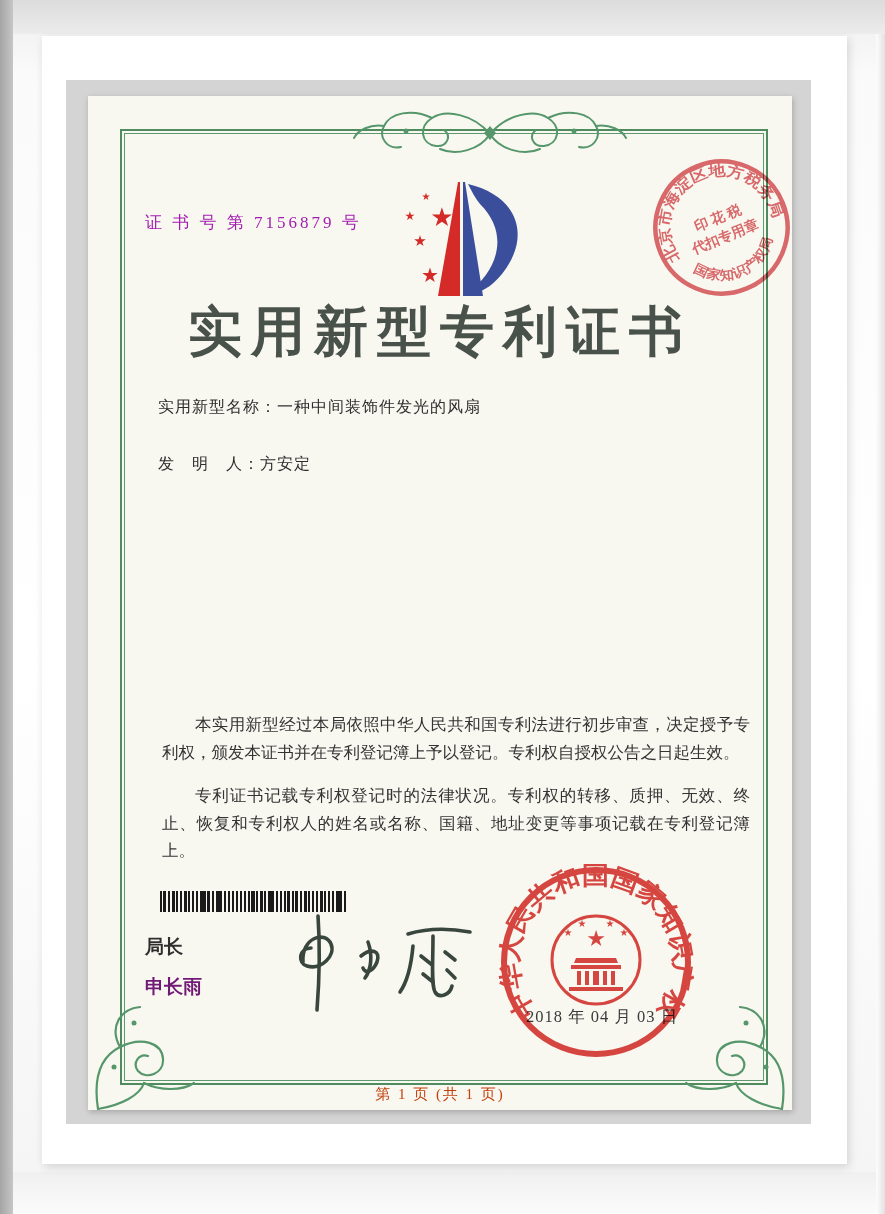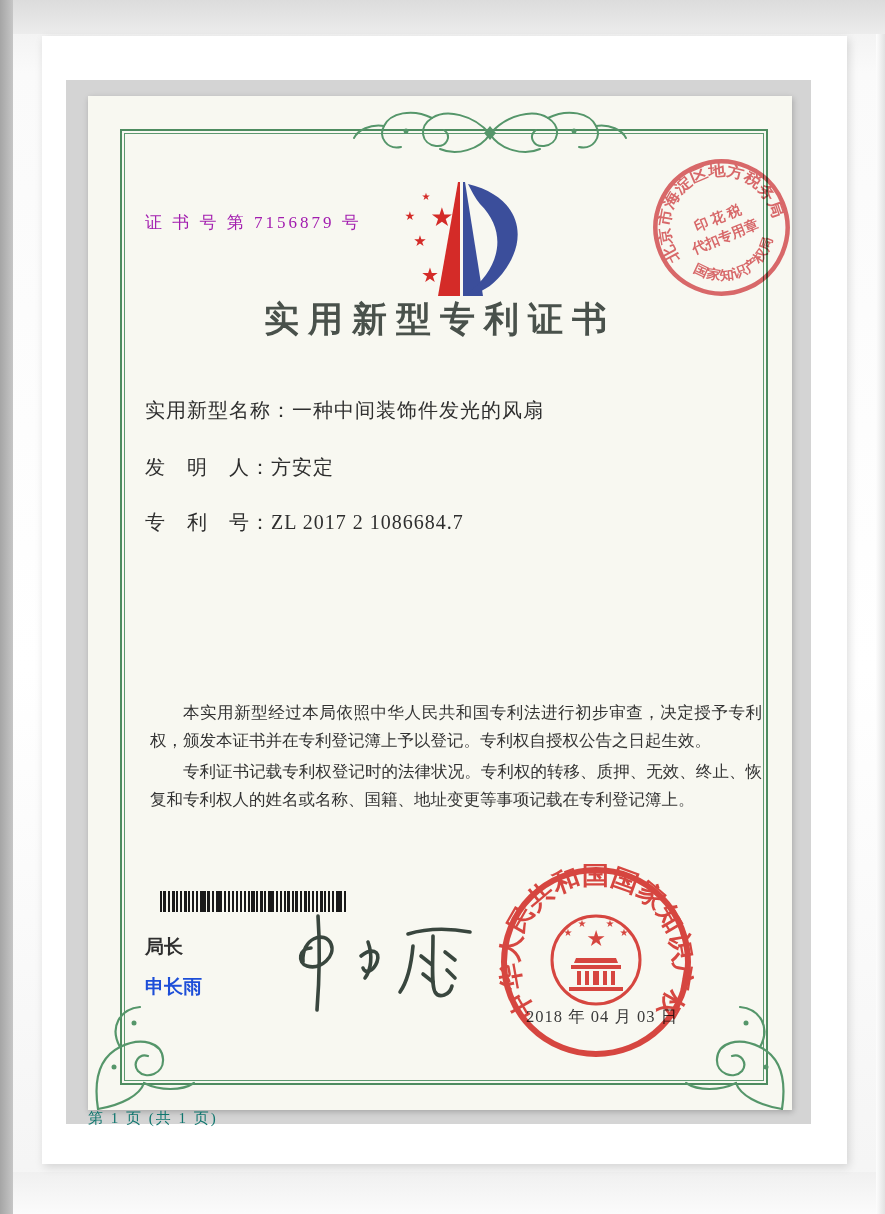--- a/index.html
+++ b/index.html
@@ -13,38 +13,38 @@
   .frame-edge-bottom{position:absolute;left:13px;right:9px;bottom:0;height:42px;background:linear-gradient(180deg,#f0f0f0,#fbfbfb);}
   .mat{position:absolute;left:42px;top:36px;right:38px;bottom:50px;background:#ffffff;box-shadow:2px 3px 9px rgba(0,0,0,.14);}
   .opening{position:absolute;left:66px;top:80px;right:74px;bottom:90px;background:#d4d4d4;}
   
   .paper{position:absolute;left:88px;top:96px;width:704px;height:1014px;background:#f8f8f1;box-shadow:1px 2px 6px rgba(0,0,0,.22);}
   .green-border{position:absolute;left:32px;top:33px;width:644px;height:952px;border:2px solid #4e8c60;z-index:1;}
   .green-border-inner{position:absolute;inset:2px;border:1px solid #5d9970;}
   .orn{position:absolute;z-index:2;}
   .cert-number{position:absolute;left:57px;top:95px;font-size:17px;letter-spacing:3px;color:#a21caf;z-index:3;margin-top:20px;}
   .logo{position:absolute;left:292px;top:78px;width:160px;height:128px;z-index:3;}
-  .title{position:absolute;left:0;right:0;top:200px;text-align:center;font-size:35px;font-weight:700;letter-spacing:9px;color:#49514b;z-index:3;font-family:"DejaVu Serif","Liberation Serif",serif;}
-  .field{position:absolute;left:57px;font-size:20px;color:#2e2e2e;letter-spacing:1px;z-index:3;white-space:nowrap;}
+  .title{position:absolute;left:0;right:0;top:200px;text-align:center;font-size:54px;font-weight:700;letter-spacing:9px;color:#49514b;z-index:3;font-family:"DejaVu Serif","Liberation Serif",serif;}
+  .field{position:absolute;left:70px;font-size:16px;color:#2e2e2e;letter-spacing:1px;z-index:3;white-space:nowrap;}
   .f0{top:301px}.f1{top:358px}.f2{top:413px}.f3{top:469px}.f4{top:526px}.f5{top:582px}
   .body-text{position:absolute;left:58px;width:620px;top:599px;font-size:16.5px;line-height:27.5px;text-align:justify;color:#333;z-index:3;}
-  .body-text p{margin:4px;text-indent:2em;}
+  .body-text p{margin:16px;text-indent:2em;}
   .barcode{position:absolute;left:72px;top:795px;width:188px;height:21px;z-index:3;
     background-color:#f8f8f1;
     background-image:
       repeating-linear-gradient(90deg,#1a1a1a 0 2px,transparent 2px 4px),
       repeating-linear-gradient(90deg,transparent 0 3px,#1a1a1a 3px 4px,transparent 4px 11px),
       repeating-linear-gradient(90deg,transparent 0 8px,#1a1a1a 8px 10px,transparent 10px 17px);}
   .signer-title{position:absolute;left:57px;top:838px;font-size:19px;font-weight:700;color:#2f2f2f;z-index:3;}
-  .signer-name{position:absolute;left:57px;top:878px;font-size:19px;font-weight:600;color:#1d4ed8;z-index:3;}
+  .signer-name{position:absolute;left:57px;top:878px;font-size:19px;font-weight:600;color:#701a75;z-index:3;}
   .signature{position:absolute;left:185px;top:808px;width:230px;height:112px;z-index:3;}
   .issue-date{position:absolute;left:438px;top:910px;font-size:16.5px;color:#3a3a3a;letter-spacing:1px;z-index:3;white-space:nowrap;}
   .official-seal{position:absolute;left:410px;top:768px;width:196px;height:196px;z-index:5;mix-blend-mode:multiply;opacity:.9;}
   .tax-stamp{position:absolute;left:556px;top:54px;width:155px;height:155px;transform:rotate(-22deg);z-index:5;mix-blend-mode:multiply;opacity:.85;}
-  .page-footer{position:absolute;left:0;right:0;top:1013px;text-align:left;font-size:15px;color:#0f766e;letter-spacing:2px;z-index:3;}
+  .page-footer{position:absolute;left:0;right:0;top:989px;text-align:center;font-size:15px;color:#c2410c;letter-spacing:2px;z-index:3;}
 </style>
 </head>
 <body>
 
 <div class="photo">
   <div class="frame-face"></div>
   <div class="frame-edge-left"></div>
   <div class="frame-edge-top"></div>
   <div class="frame-edge-right"></div>
   <div class="frame-edge-bottom"></div>
@@ -110,21 +110,20 @@
         <text x="30" y="46" font-size="12">★</text>
         <text x="50" y="108" font-size="20">★</text>
         <text x="46" y="26" font-size="10">★</text>
       </g>
     </svg>
 
     <div class="title">实用新型专利证书</div>
 
     <div class="field f0"><span>实用新型名称：</span><span>一种中间装饰件发光的风扇</span></div>
     <div class="field f1"><span>发　明　人：</span><span>方安定</span></div>
-    <div class="field f2"><span>专　利　号：</span><span>ZL 2017 2 1086684.7</span></div>
 
     <div class="body-text">
       <p>本实用新型经过本局依照中华人民共和国专利法进行初步审查，决定授予专利权，颁发本证书并在专利登记簿上予以登记。专利权自授权公告之日起生效。</p>
       <p>专利证书记载专利权登记时的法律状况。专利权的转移、质押、无效、终止、恢复和专利权人的姓名或名称、国籍、地址变更等事项记载在专利登记簿上。</p>
     </div>
 
     <div class="barcode"></div>
 
     <div class="signer-title">局长</div>
     <div class="signer-name">申长雨</div>

